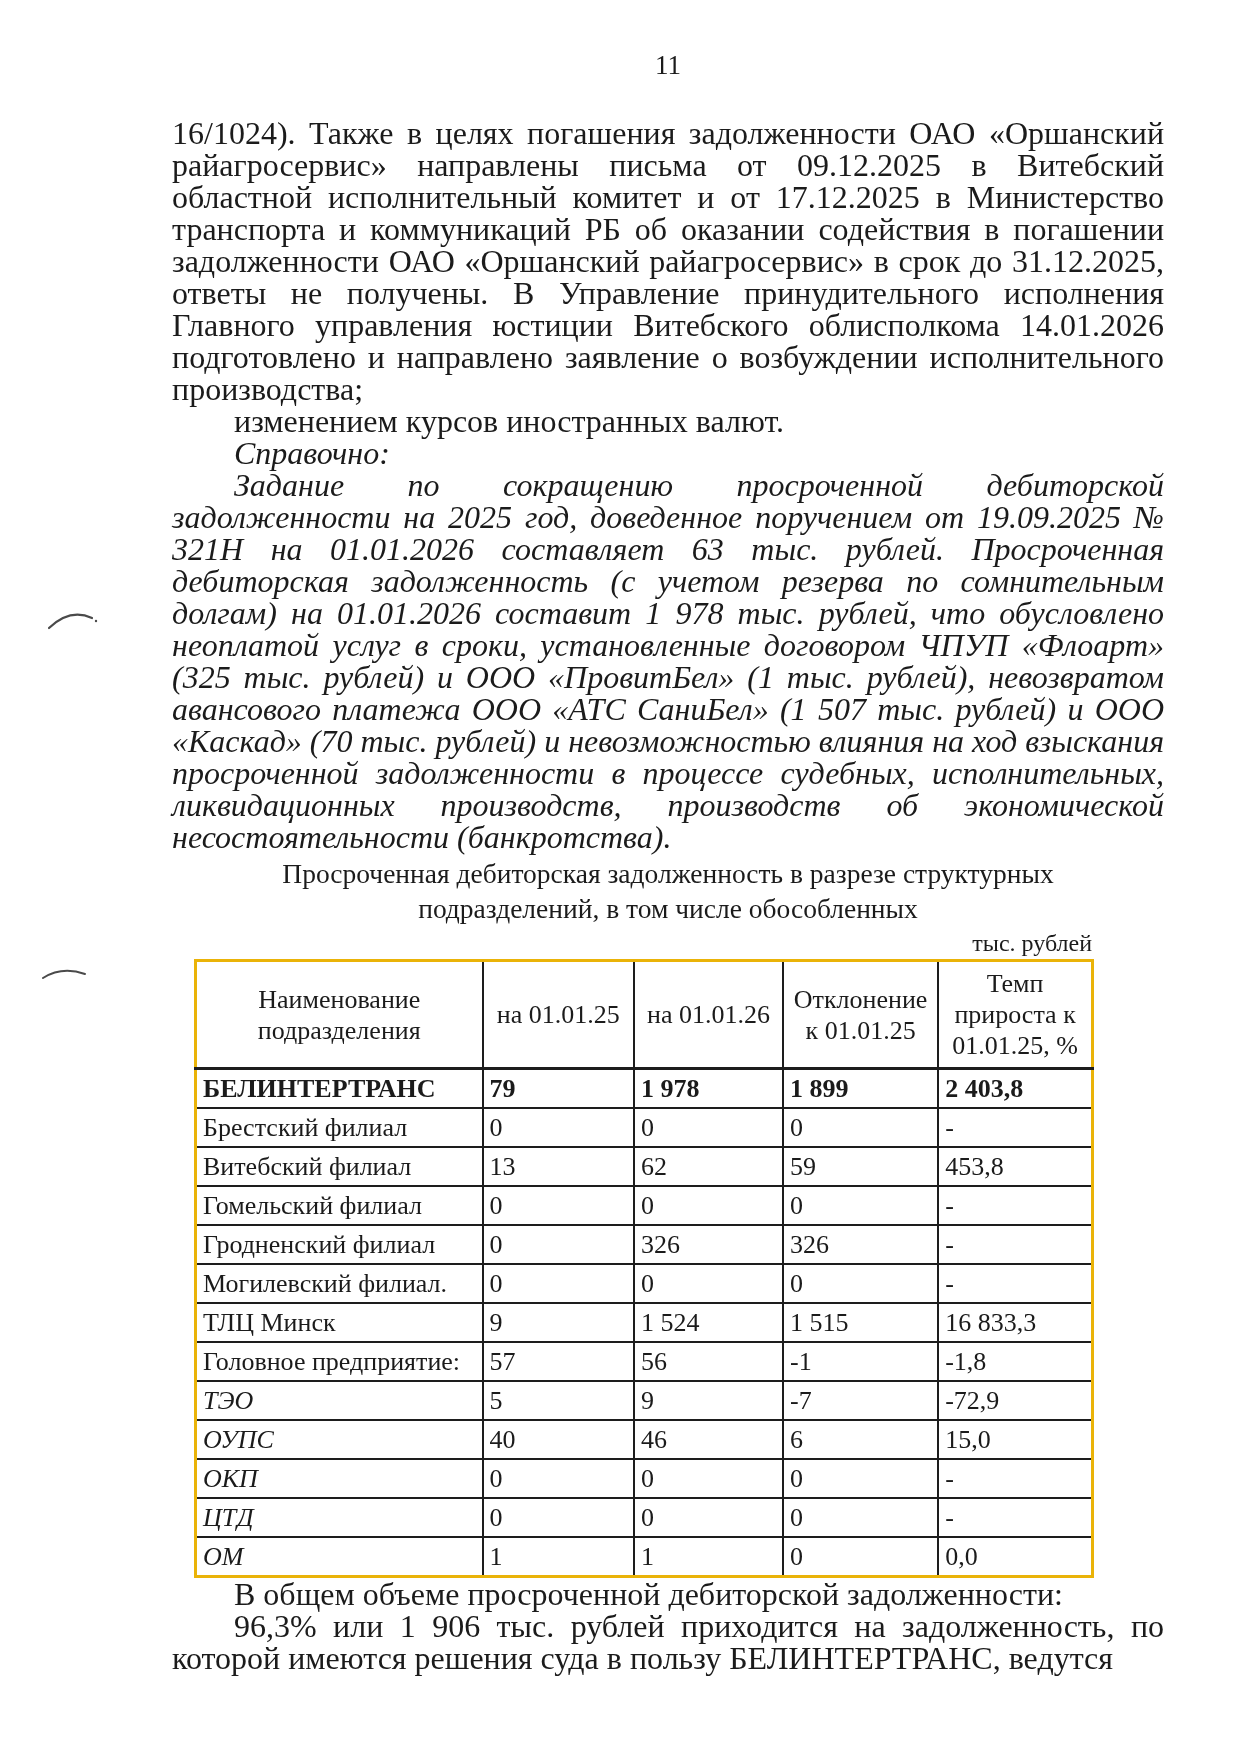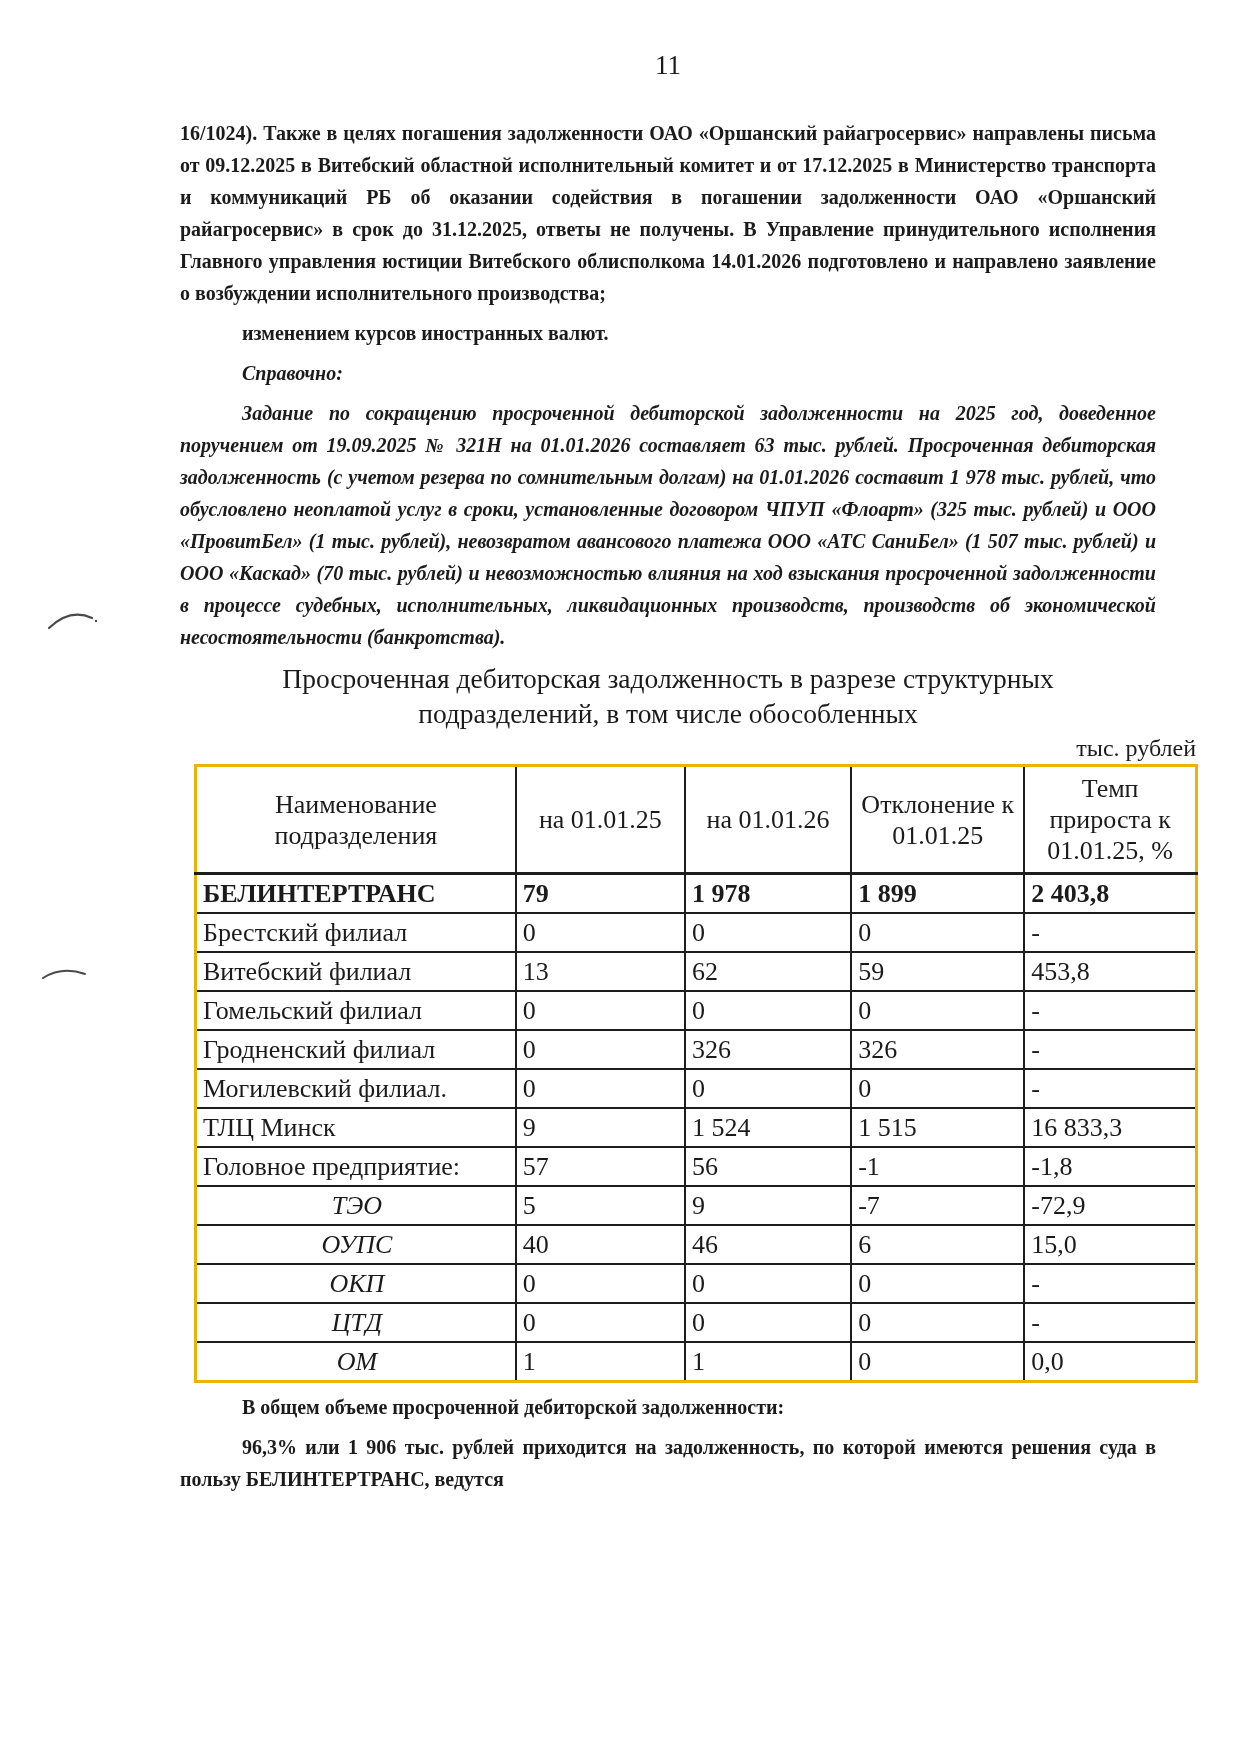--- a/index.html
+++ b/index.html
@@ -17,37 +17,36 @@
     left: 172px;
     top: 50px;
     width: 992px;
   }
   .page-number {
     text-align: center;
     font-size: 27px;
     margin: 0 0 36px 0;
   }
   p.body-text {
-    margin: 8px;
-    font-size: 20px;
+    margin: 0;
+    font-size: 32px;
     line-height: 32px;
     text-align: justify;
-    font-weight: bold;
   }
   .indent { text-indent: 62px; }
   .italic { font-style: italic; }
   .caption {
     margin: 3px auto 0 auto;
     max-width: 880px;
     font-size: 27.5px;
     line-height: 35px;
     text-align: center;
   }
   .table-wrap {
-    width: 1004px;
+    width: 900px;
     margin-left: 22px;
     margin-top: 4px;
   }
   .units {
     text-align: right;
     font-size: 24px;
     line-height: 26px;
     margin: 2px 2px 3px 0;
   }
   table.debt {
@@ -64,21 +63,21 @@
   }
   table.debt thead th {
     text-align: center;
     vertical-align: middle;
     padding: 6px 4px;
     border-bottom-width: 3px;
   }
   td.name { text-align: left; padding-left: 10px; }
   td.num  { text-align: left; white-space: nowrap; font-family: Liberation Serif, serif; }
   tr.total td { font-weight: bold; }
-  tr.sub td.name { text-align: center; font-style: italic; padding-right: 4px; }
+  tr.sub td.name { text-align: left; font-style: italic; padding-right: 4px; }
   .closing { margin-top: 62px; }
   .pen-mark { position: absolute; }
   .col-name { width: 32%; }
   .col-a { width: 16.9%; }
   .col-b { width: 16.6%; }
   .col-c { width: 17.3%; }
   .col-d { width: 17.2%; }
 </style>
 </head>
 <body>

